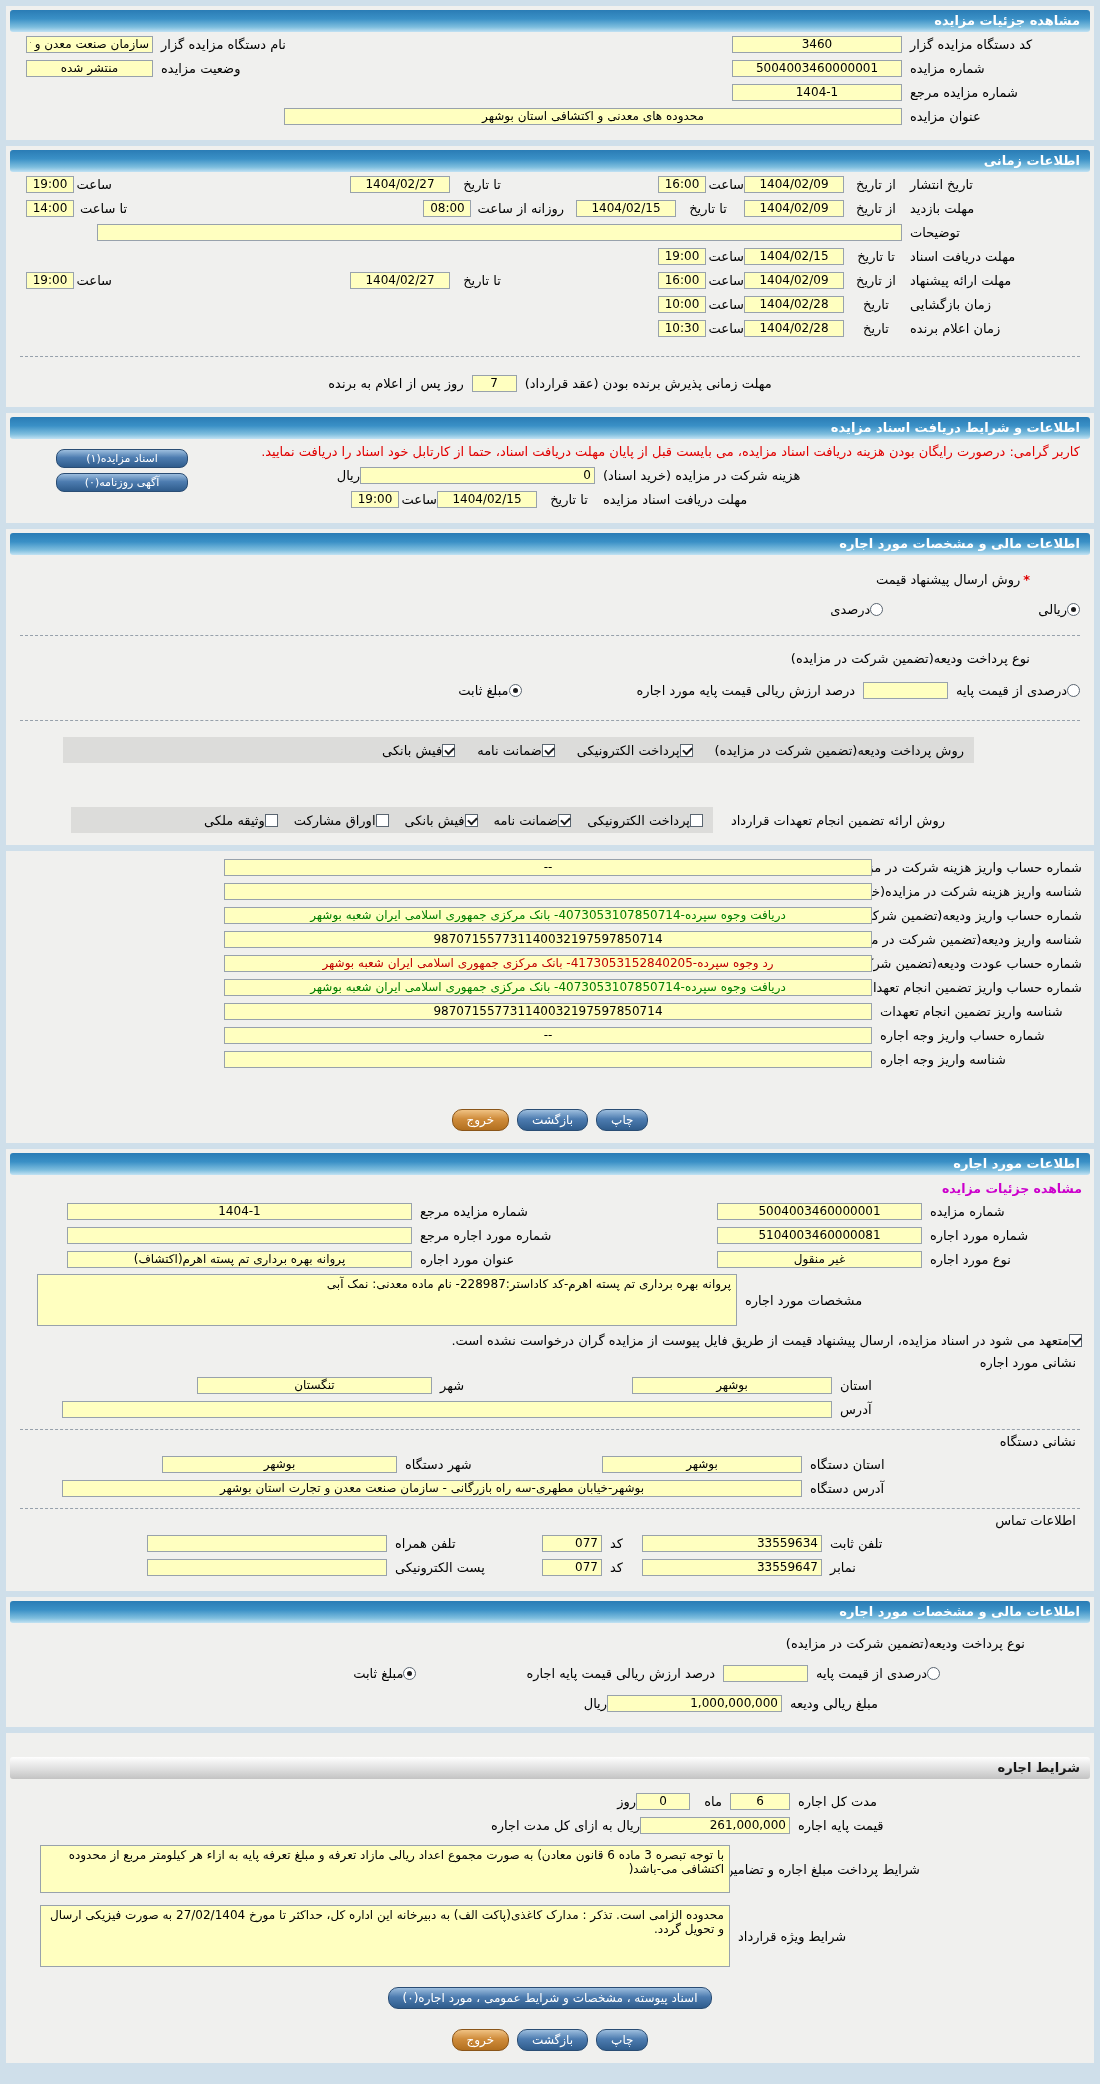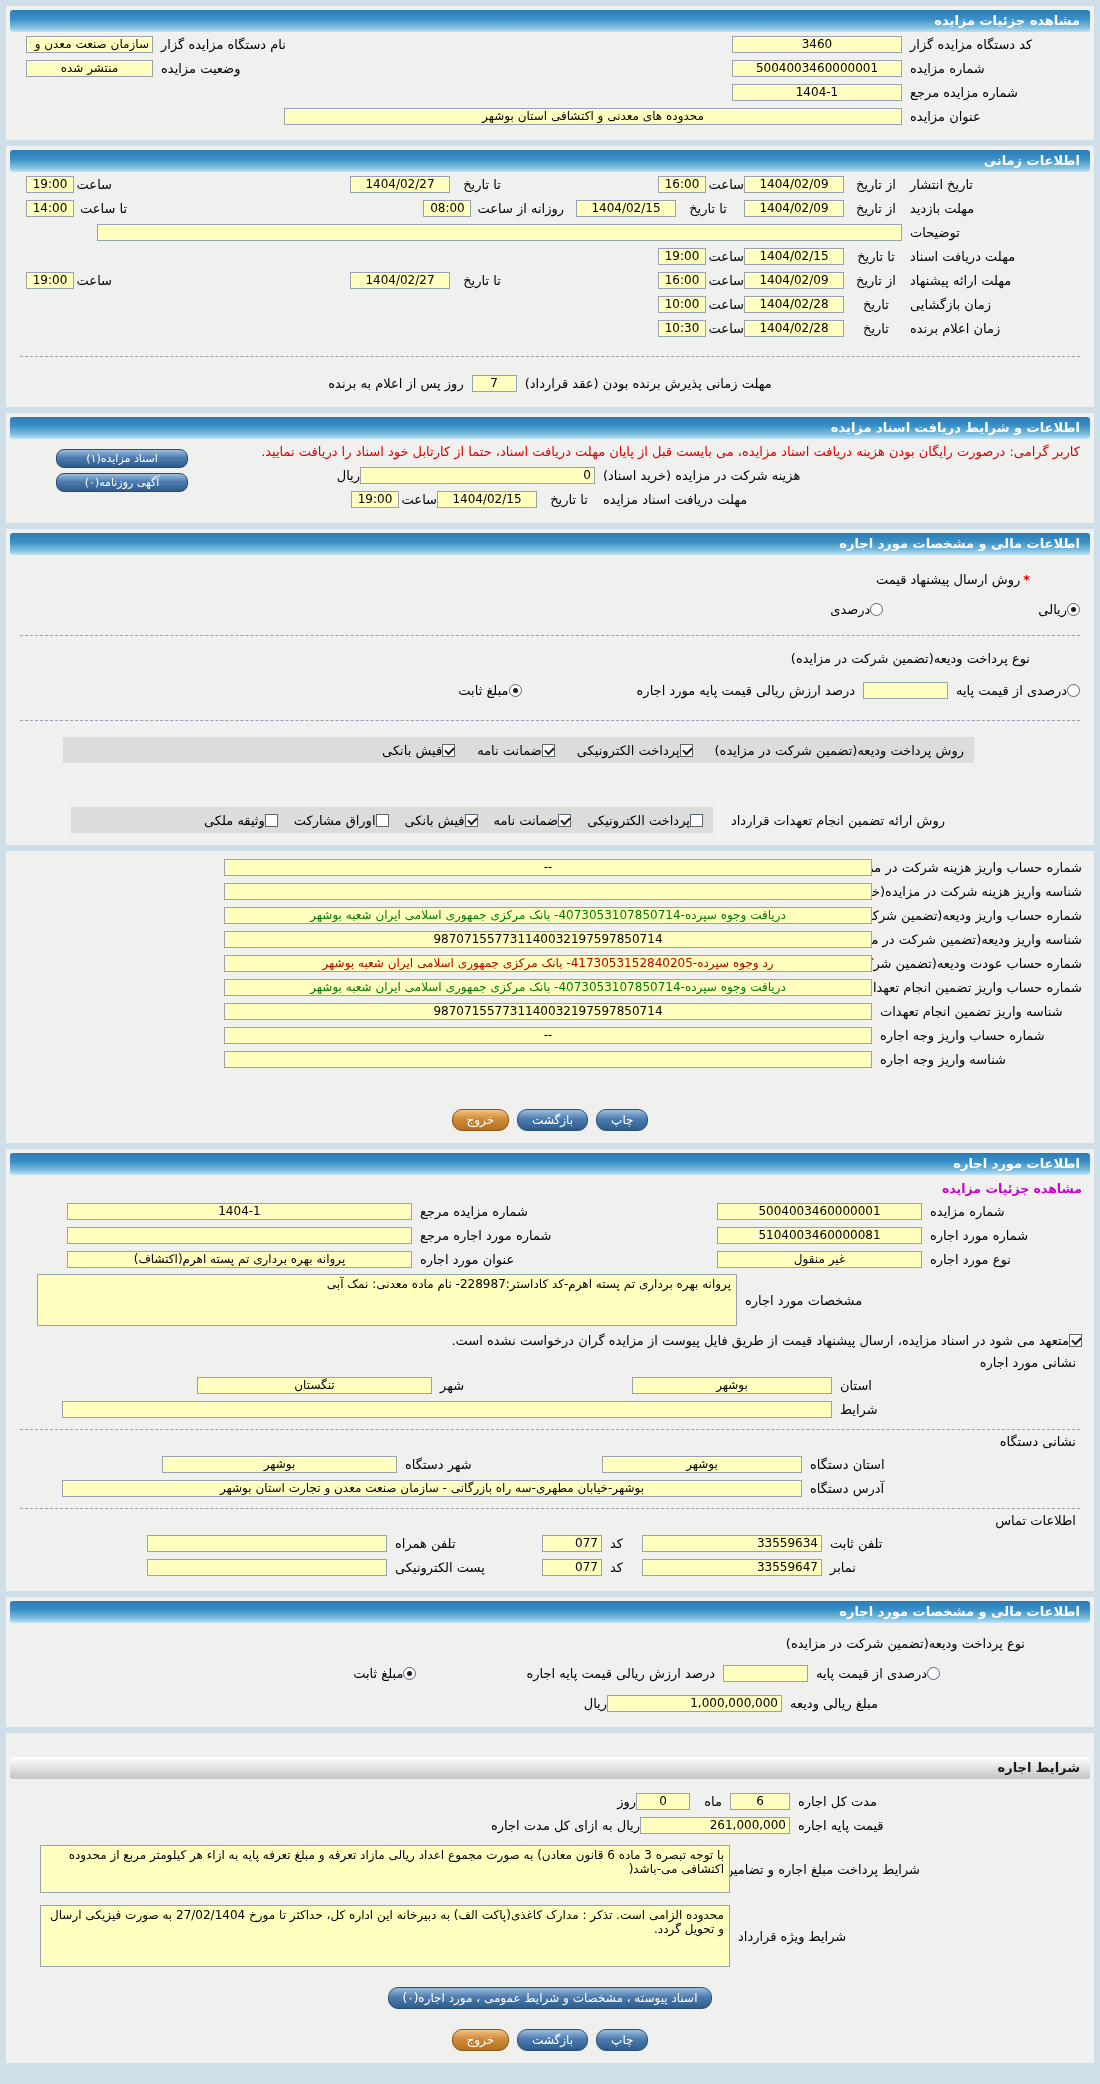--- a/index.html
+++ b/index.html
@@ -385,21 +385,21 @@
 
     <div class="row" style="padding-right:178px">
       <div class="lbl" style="width:80px">استان</div>
       <input class="inp c" style="width: 200px;" readonly="" value="بوشهر">
       <div class="spacer" style="width:140px"></div>
       <div class="lbl" style="width:60px">شهر</div>
       <input class="inp c" style="width: 235px;" readonly="" value="تنگستان">
     </div>
 
     <div class="row" style="padding-right:178px">
-      <div class="lbl" style="width:80px">شرایط</div>
+      <div class="lbl" style="width:80px">آدرس</div>
       <input class="inp" style="width: 770px;" readonly="" value="">
     </div>
 
     <div class="dash" style="margin-top:8px"></div>
 
     <div class="row" style="height:22px;padding:0 14px">
       <span>نشانی دستگاه</span>
     </div>
 
     <div class="row" style="padding-right:178px">

